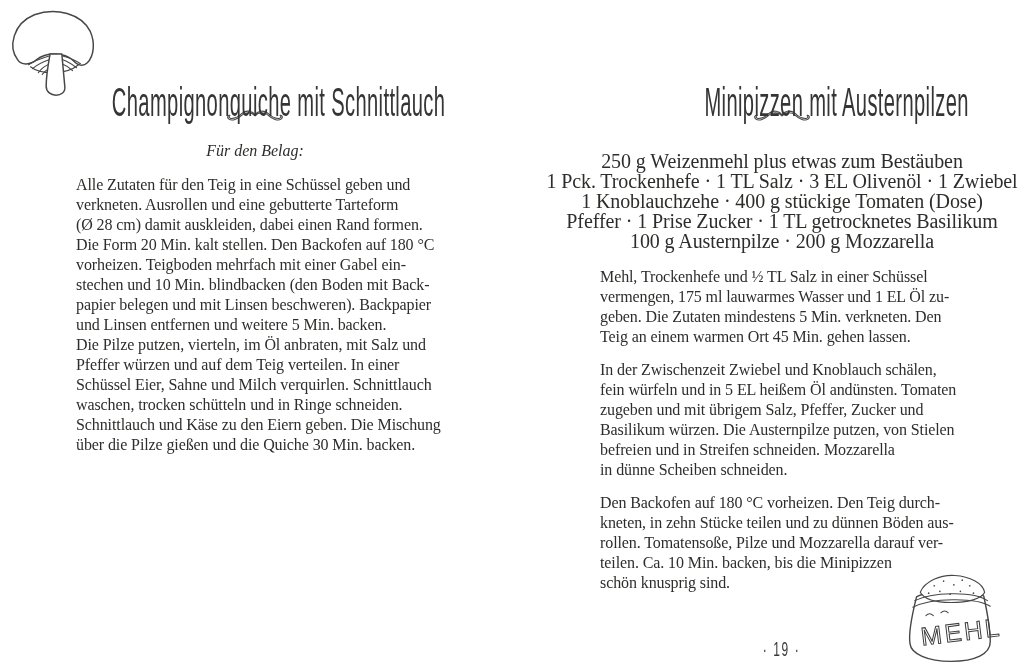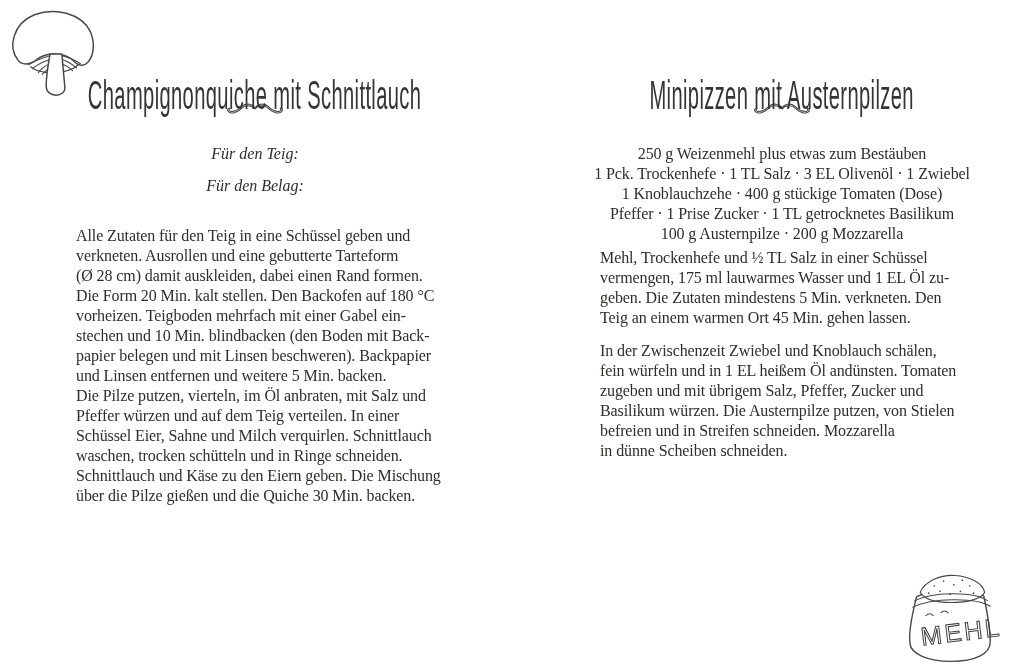--- a/index.html
+++ b/index.html
@@ -8,21 +8,21 @@
     position:relative;
     background:#ffffff;
     font-family:"Liberation Serif", serif;
     color:#2e2d2b;
     overflow:hidden;
   }
   .col { position:absolute; top:0; height:672px; width:510px; }
   .col-left  { left:0; }
   .col-right { left:510px; padding-left:34px; }
 
-  .recipe-title { text-align:center; padding-top:80px; height:94px; white-space:nowrap; }
+  .recipe-title { text-align:right; padding-top:80px; height:94px; white-space:nowrap;margin-top:7px; }
   .recipe-title span {
     display:inline-block;
     font-family:"Liberation Sans", sans-serif;
     font-size:28px;
     font-weight:400;
     letter-spacing:0.5px;
     color:#353535;
     transform:scale(0.72, 1.45);
     transform-origin:center center;
   }
@@ -31,40 +31,40 @@
   .mustache-wrap svg { width:64px; height:17px; }
 
   .section-heading {
     text-align:center;
     font-style:italic;
     font-size:16px;
     line-height:20px;
   }
   .ingredient-lines {
     text-align:center;
-    font-size:16px;
+    font-size:20px;
     line-height:20px;
     letter-spacing:-0.1px;
     white-space:pre-line;
   }
   .mt-22 { margin-top:22px; }
   .mt-18 { margin-top:12px; }
 
   .recipe-paragraph {
     font-size:16px;
     line-height:20px;
     letter-spacing:-0.1px;
     white-space:pre-line;
     text-align:left;
   }
   .col-left  .recipe-paragraph { margin-left:76px; margin-right:14px; }
   .col-right .recipe-paragraph { margin-left:56px; margin-right:8px; }
-  .para-first { margin-top:30px; }
+  .para-first { margin-top:14px; }
   .para-next  { }
-  .col-right .para-first { margin-top:4px; }
+  .col-right .para-first { margin-top:16px; }
   .col-right .para-next  { margin-top:13px; }
 
   .page-number {
     position:absolute;
     bottom:14px;
     left:0;
     width:100%;
     text-align:center;
     white-space:nowrap;
   }
@@ -108,21 +108,20 @@
   <div class="recipe-title">
     <span>Champignonquiche mit Schnittlauch</span>
   </div>
 
   <div class="mustache-wrap">
     <svg viewBox="0 0 120 28">
       <path class="sketch" style="stroke-width:2" d="M60,11 C53,3 41,4 35,10 C28,17 17,21 11,17 C7,14 9,9 13,10 C10,13 12,16 16,16 C24,16 31,11 36,6 C44,-1 56,2 60,9 C64,2 76,-1 84,6 C89,11 96,16 104,16 C108,16 110,13 107,10 C111,9 113,14 109,17 C103,21 92,17 85,10 C79,4 67,3 60,11 Z"></path>
     </svg>
   </div>
 
-  <div class="section-heading mt-22">Für den Teig:</div>
 
   <div class="section-heading mt-18">Für den Belag:</div>
 
   <div class="recipe-paragraph para-first">Alle Zutaten für den Teig in eine Schüssel geben und
 verkneten. Ausrollen und eine gebutterte Tarteform
 (Ø 28 cm) damit auskleiden, dabei einen Rand formen.
 Die Form 20 Min. kalt stellen. Den Backofen auf 180 °C
 vorheizen. Teigboden mehrfach mit einer Gabel ein-
 stechen und 10 Min. blindbacken (den Boden mit Back-
 papier belegen und mit Linsen beschweren). Backpapier
@@ -152,25 +151,30 @@
 1 Pck. Trockenhefe · 1 TL Salz · 3 EL Olivenöl · 1 Zwiebel
 1 Knoblauchzehe · 400 g stückige Tomaten (Dose)
 Pfeffer · 1 Prise Zucker · 1 TL getrocknetes Basilikum
 100 g Austernpilze · 200 g Mozzarella</div>
 
   <div class="recipe-paragraph para-first">Mehl, Trockenhefe und ½ TL Salz in einer Schüssel
 vermengen, 175 ml lauwarmes Wasser und 1 EL Öl zu-
 geben. Die Zutaten mindestens 5 Min. verkneten. Den
 Teig an einem warmen Ort 45 Min. gehen lassen.</div>
   <div class="recipe-paragraph para-next">In der Zwischenzeit Zwiebel und Knoblauch schälen,
-fein würfeln und in 1 EL heißem Öl andünsten. Tomaten
+fein würfeln und in 5 EL heißem Öl andünsten. Tomaten
 zugeben und mit übrigem Salz, Pfeffer, Zucker und
 Basilikum würzen. Die Austernpilze putzen, von Stielen
 befreien und in Streifen schneiden. Mozzarella
 in dünne Scheiben schneiden.</div>
+  <div class="recipe-paragraph para-next">Den Backofen auf 180 °C vorheizen. Den Teig durch-
+kneten, in zehn Stücke teilen und zu dünnen Böden aus-
+rollen. Tomatensoße, Pilze und Mozzarella darauf ver-
+teilen. Ca. 10 Min. backen, bis die Minipizzen
+schön knusprig sind.</div>
 
   <div class="flourbag-illo">
     <svg viewBox="0 0 110 120" width="104" height="112">
 
       <path class="sketch" d="M17,46 C13,62 8,84 10,96 C11,107 29,115 54,115 C80,115 96,107 96,94 C96,80 92,59 89,45 C78,38 30,38 17,46 Z"></path>
 
       <path class="sketch" style="stroke-width:1.2" d="M21,41 C26,29 43,22 58,23 C74,24 88,31 90,41 C87,48 72,52 54,52 C37,52 25,48 21,41 Z"></path>
 
       <path class="line" d="M15,50 C32,41 78,39 93,50"></path>
       <path class="line" d="M13,57 C33,47 80,46 96,56"></path>
@@ -186,13 +190,16 @@
       <circle cx="78" cy="42" r="0.9" fill="#474747"></circle>
       <circle cx="30" cy="42" r="0.9" fill="#474747"></circle>
 
       <path class="line" d="M27,66 q4,-4 8,0"></path>
       <path class="line" d="M43,63 q4,-4 8,0"></path>
 
       <text x="22" y="94" transform="rotate(-7 55 88)" font-family="Liberation Sans, sans-serif" font-size="27" letter-spacing="3" fill="none" stroke="#3c3c3c" stroke-width="1.1">MEHL</text>
     </svg>
   </div>
 
+  <div class="page-number">
+    <span>· 19 ·</span>
+  </div>
 </div>
 
 </body></html>

